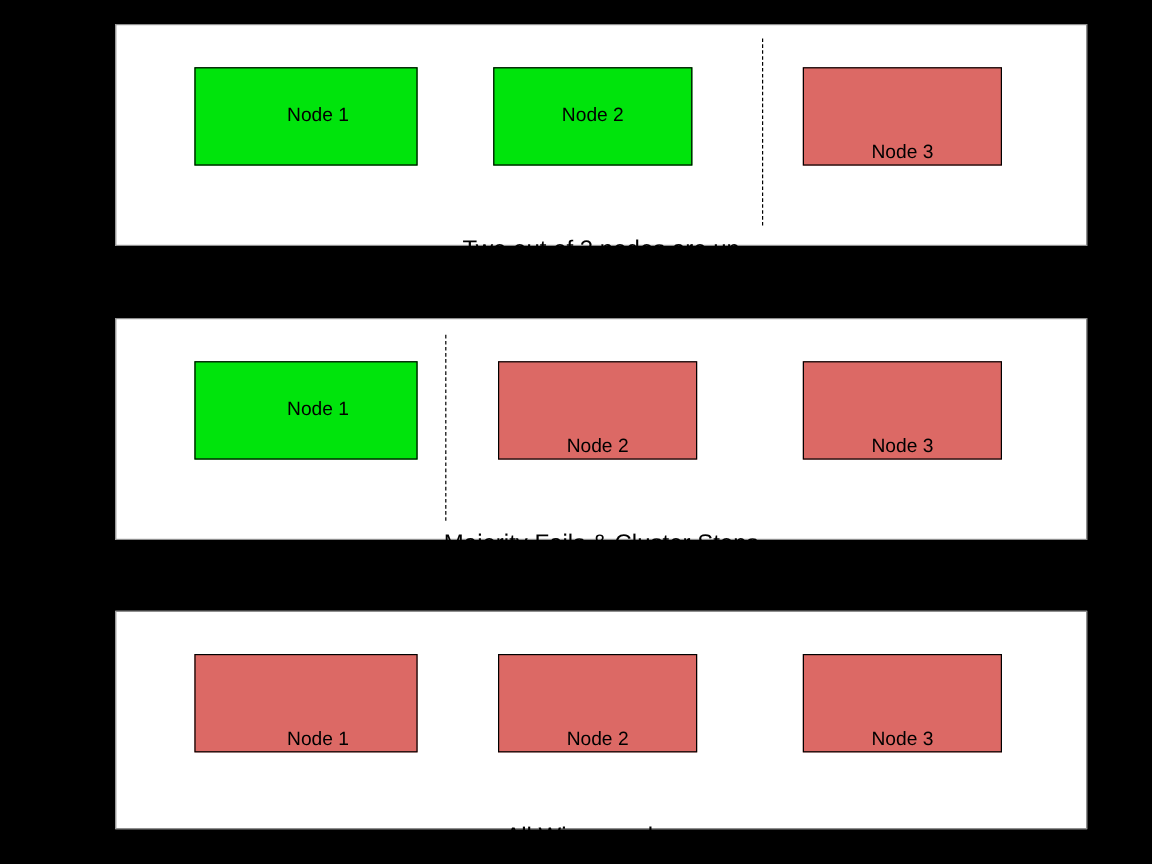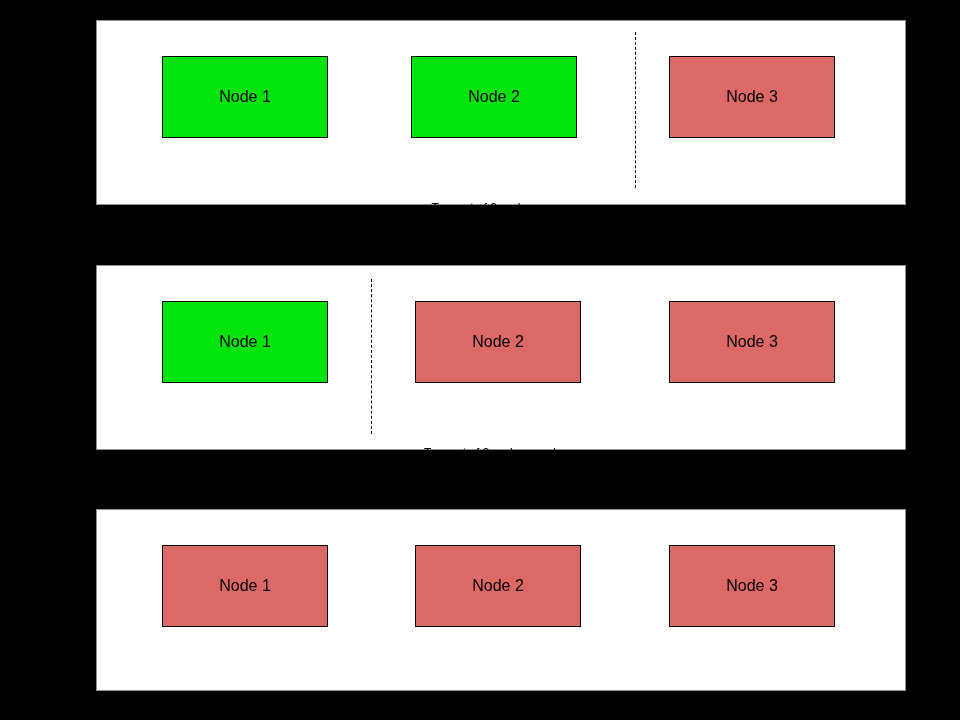--- a/index.html
+++ b/index.html
@@ -31,43 +31,43 @@
     top: 35px;
     width: 164px;
     height: 80px;
     border: 1px solid var(--node-border, #000);
     display: flex;
     align-items: center;
     justify-content: center;
     font-size: 16px;
     color: var(--text, #000);
   }
-  .node.n1 { left: 65px; }
+  .node.n1 { left: 65px; padding-left: 20px; }
   .node.n2 { left: 314px; }
   .node.n3 { left: 572px; }
   .p2 .node.n2, .p3 .node.n2 { left: 318px; }
 
   .node[data-status="up"]   { background: var(--node-up, #00e40c); }
-  .node[data-status="down"] { background: var(--node-down, #dc6965); }
+  .node[data-status="down"] { background: var(--node-down, #dc6965); align-items: flex-end; }
 
   .divider {
     position: absolute;
     width: 0;
     border-left: 1px dashed var(--divider, #000);
   }
   .p1 .divider { left: 538px; top: 11px; height: 156px; }
   .p2 .divider { left: 274px; top: 13px; height: 155px; }
 
   .caption {
     position: absolute;
     left: 0;
     right: 0;
     top: 132px;
     text-align: center;
-    font-size: 12px;
+    font-size: 20px;
     line-height: 22px;
     color: var(--text, #000);
     white-space: pre;
   }
 </style>
 </head>
 <body>
 
 <div class="panel p1">
   <div class="node n1" data-status="up">
@@ -91,21 +91,20 @@
     <span>Node 1</span>
   </div>
   <div class="node n2" data-status="down">
     <span>Node 2</span>
   </div>
   <div class="node n3" data-status="down">
     <span>Node 3</span>
   </div>
   <div class="divider"></div>
   <div class="caption">
-    <div>Two out of 3 nodes are down</div>
     <div>Majority Fails &amp; Cluster Stops</div>
   </div>
 </div>
 
 <div class="panel p3">
   <div class="node n1" data-status="down">
     <span>Node 1</span>
   </div>
   <div class="node n2" data-status="down">
     <span>Node 2</span>

